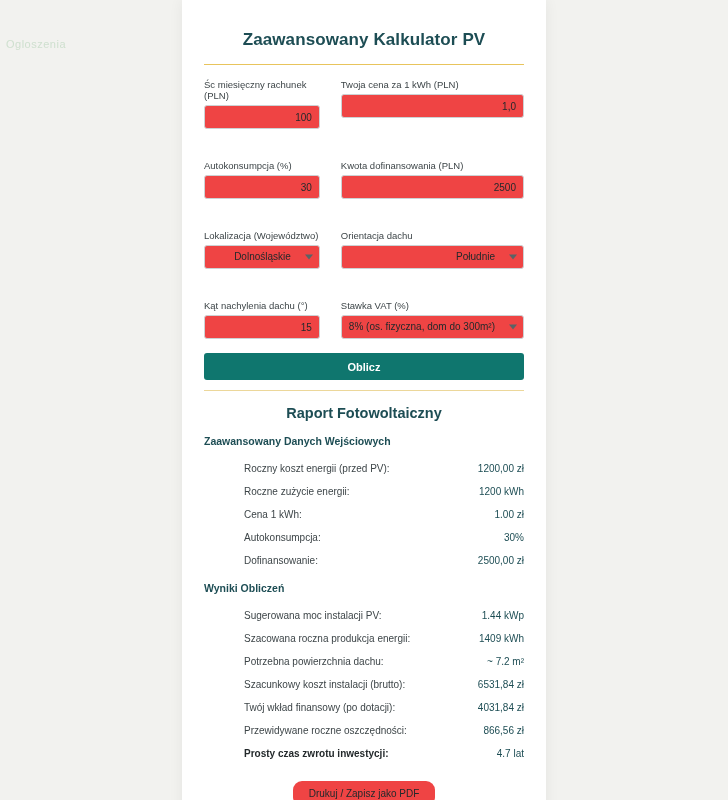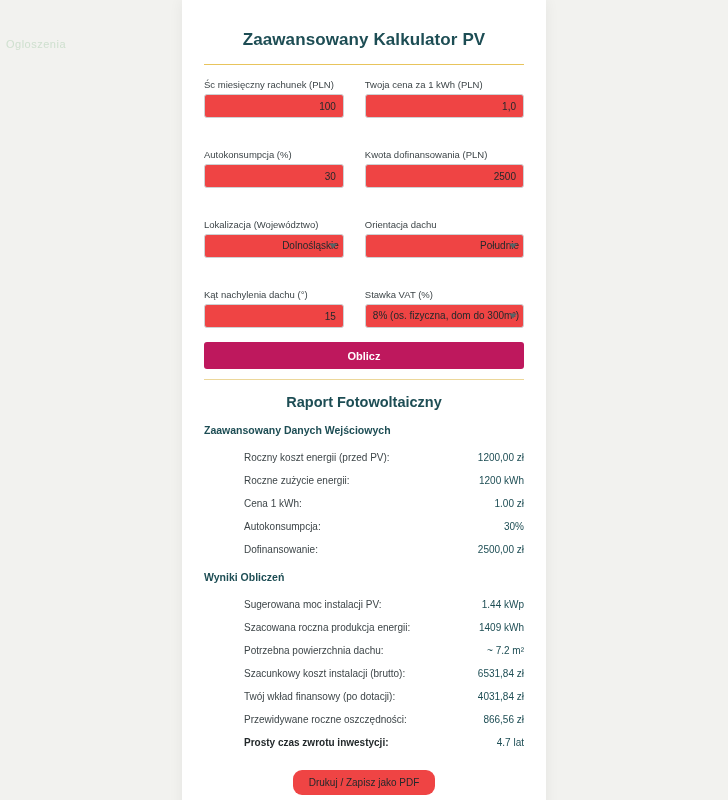--- a/index.html
+++ b/index.html
@@ -71,37 +71,37 @@
     padding: 0 7px;
     line-height: 22px;
     font-family: "Liberation Sans", sans-serif;
     text-align: right;
   }
   .field .selectbox {
     position: relative;
     overflow: hidden;
     white-space: nowrap;
     text-overflow: ellipsis;
-    padding-right: 4px;
+    padding-right: 28px;
   }
   .field .selectbox .chev {
     position: absolute;
     right: 6px; top: 50%;
     transform: translateY(-50%);
     width: 0; height: 0;
     border-left: 4px solid transparent;
     border-right: 4px solid transparent;
     border-top: 5px solid #5a6366;
   }
   .btn-calc {
     display: block;
     width: 100%;
     margin-top: 4px;
     height: 27px;
-    background: #be185d;
+    background: #0f766e;
     color: #ffffff;
     border: none;
     border-radius: 3px;
     font-size: 11px;
     font-weight: bold;
     cursor: pointer;
     font-family: "Liberation Sans", sans-serif;
   }
   h2.report-title {
     margin: 6px 0 14px 0;

